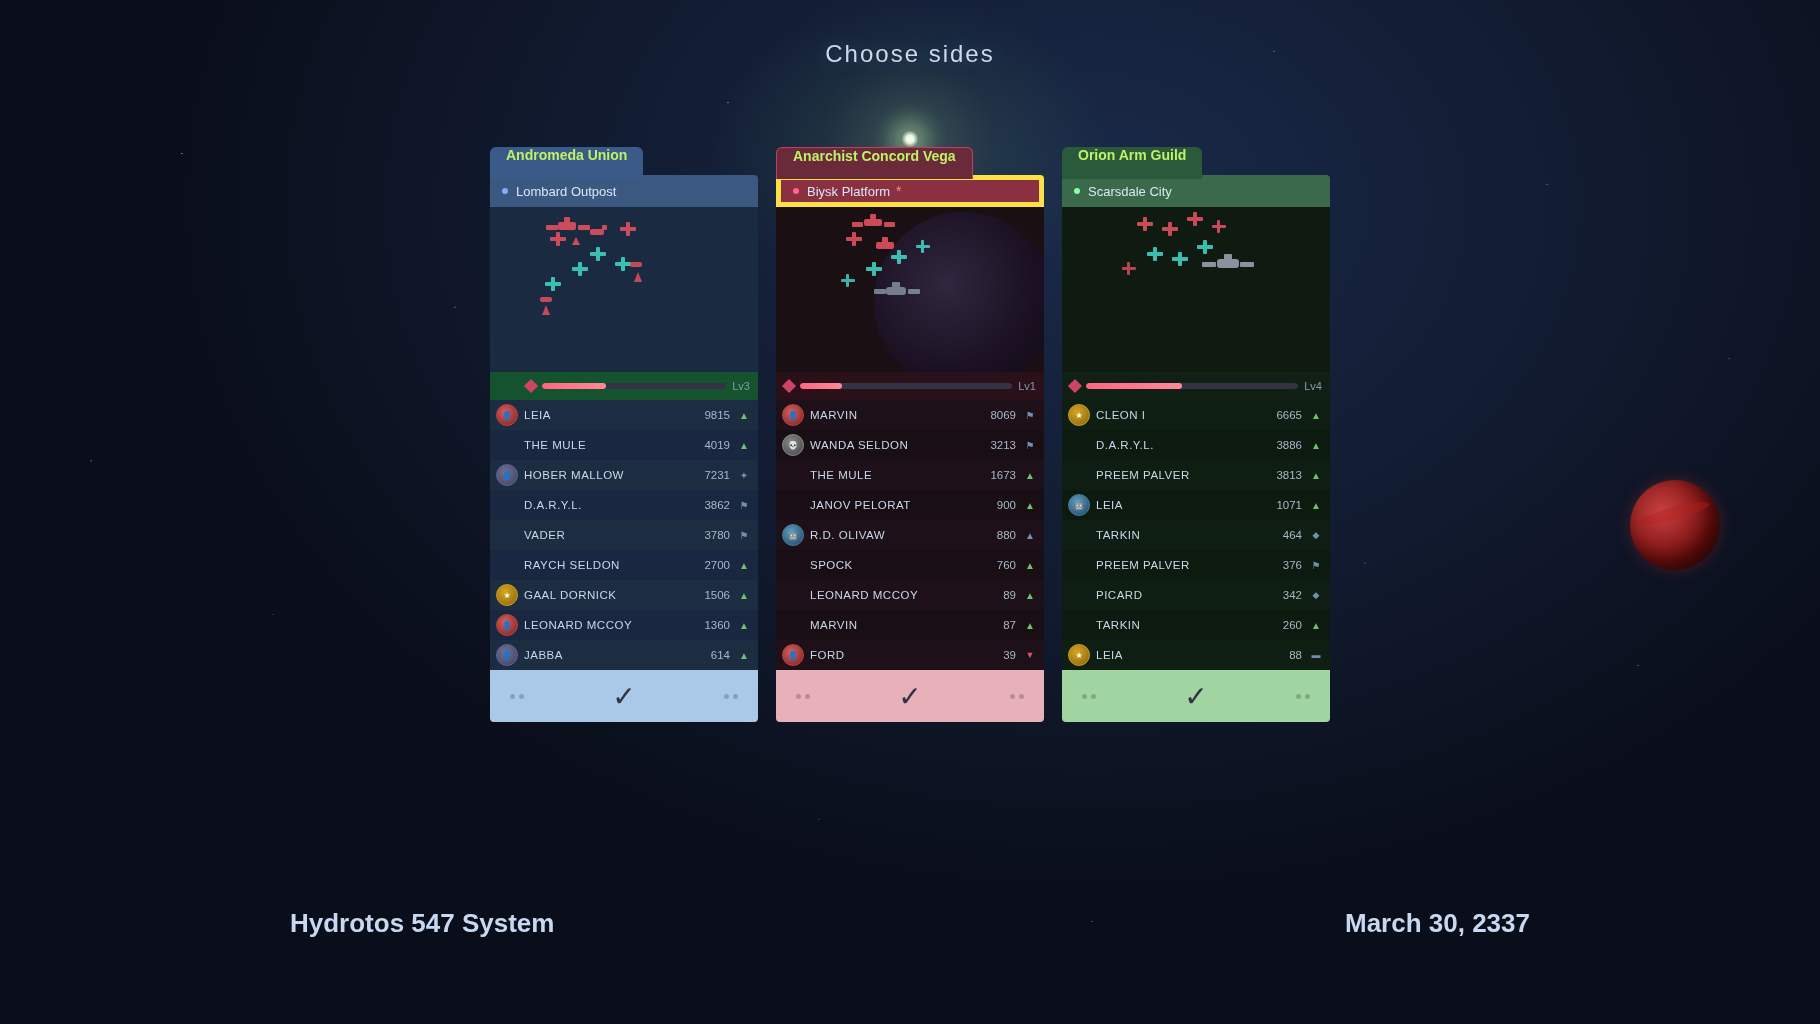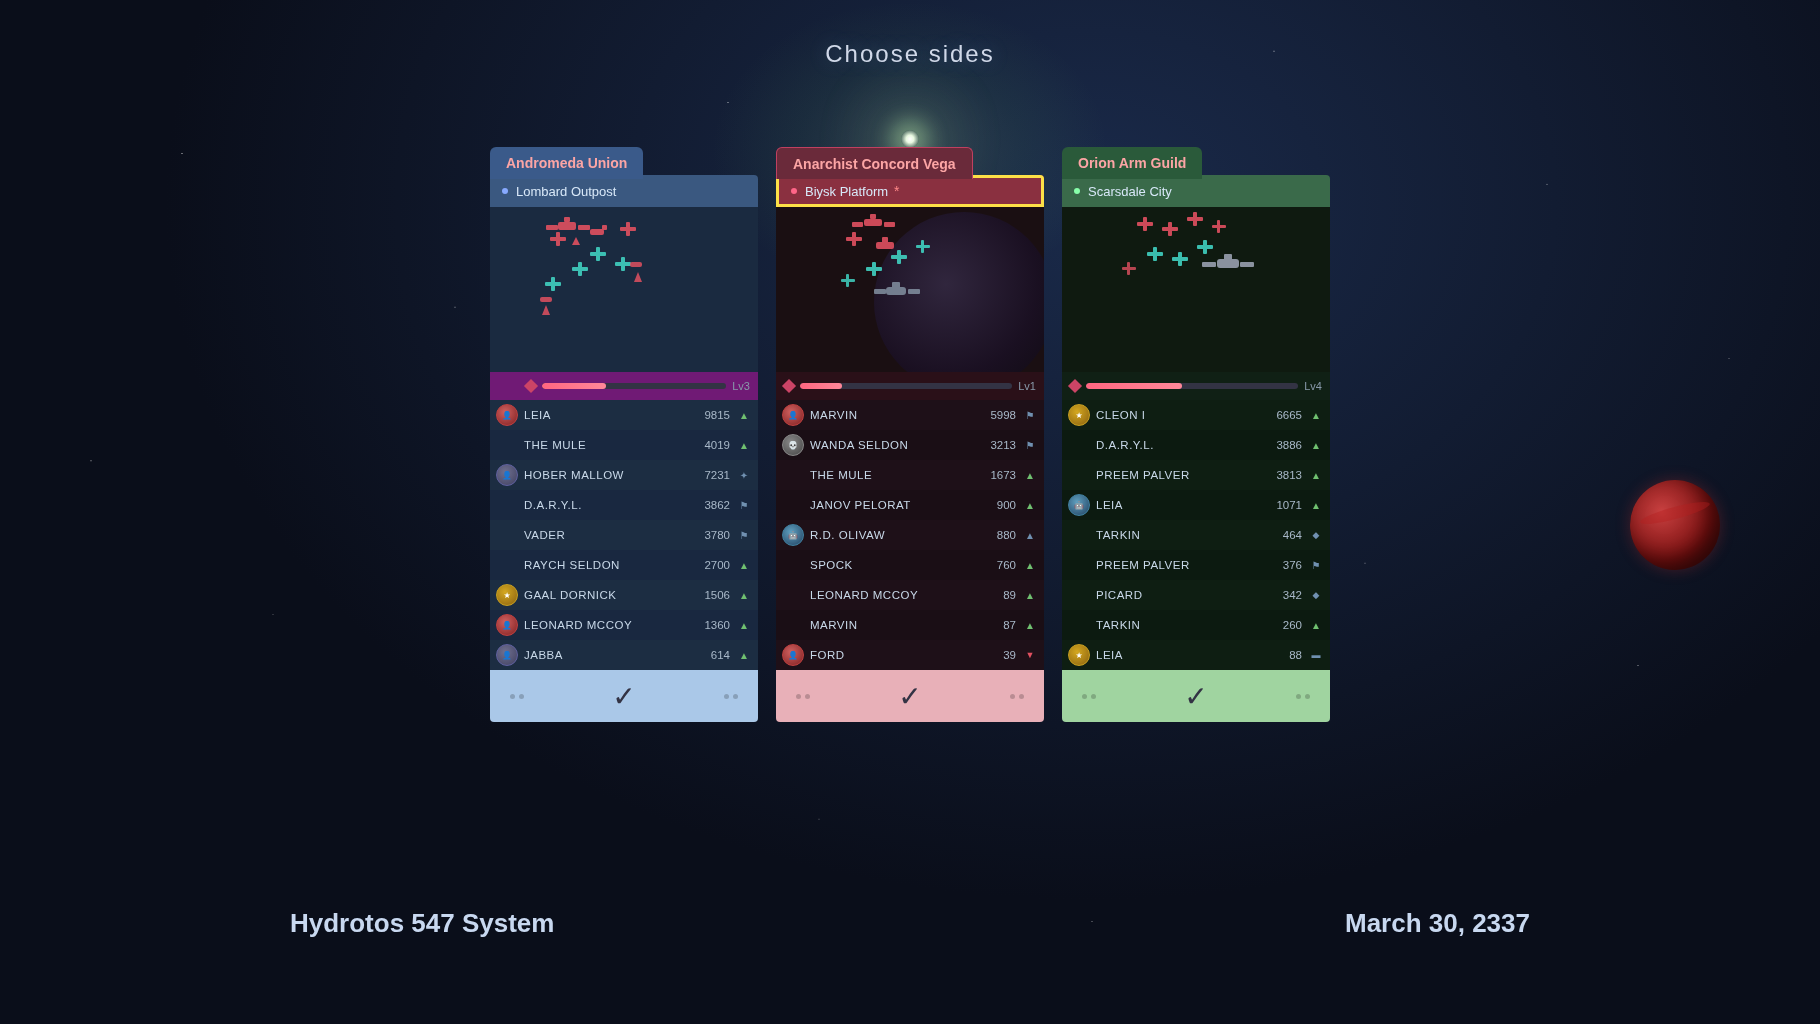--- a/index.html
+++ b/index.html
@@ -141,24 +141,24 @@
     }
 
     
     .card-tab {
       position: absolute;
       top: -28px;
       left: 0;
       height: 32px;
       padding: 0 16px;
       display: flex;
-      align-items: center;
+      align-items: flex-start;
       font-size: 14px;
       font-weight: 600;
-      color: #fca5a5;
+      color: #bef264;
       border-radius: 6px 6px 0 0;
       z-index: 10;
     }
     .card-tab.blue { background: #3a5a8a; }
     .card-tab.red { background: #6a2a3a; border: 1px solid #c04060; border-bottom: none; }
     .card-tab.green { background: #2a5a3a; }
 
     
     .card-body {
       border-radius: 4px;
@@ -171,21 +171,21 @@
     .card-location {
       height: 32px;
       display: flex;
       align-items: center;
       padding: 0 12px;
       font-size: 13px;
       font-weight: 500;
       color: #d8e8f8;
     }
     .card-location.blue-loc { background: #3a5880; }
-    .card-location.red-loc { background: #8a3040; border: 3px solid #fde047; }
+    .card-location.red-loc { background: #8a3040; border: 5px solid #fde047; }
     .card-location.green-loc { background: #3a6a4a; }
     .loc-dot {
       display: inline-block;
       width: 6px;
       height: 6px;
       background: #88aaff;
       border-radius: 50%;
       margin-right: 8px;
     }
 
@@ -203,21 +203,21 @@
     .battle-map.green-map { background: #0f1a10; }
 
     
     .level-bar-row {
       display: flex;
       align-items: center;
       padding: 4px 8px;
       gap: 6px;
       height: 28px;
     }
-    .level-bar-row.blue-bar { background: #701a75; padding-left: 36px; }
+    .level-bar-row.blue-bar { background: #14532d; padding-left: 36px; }
     .level-bar-row.red-bar { background: #2a1018; }
     .level-bar-row.green-bar { background: #102015; }
 
     .diamond-icon {
       width: 10px;
       height: 10px;
       background: #cc4466;
       transform: rotate(45deg);
       flex-shrink: 0;
     }
@@ -530,21 +530,21 @@
         <div class="diamond-icon"></div>
         <div class="bar-track">
           <div class="bar-fill red-fill"></div>
         </div>
         <span class="level-label">Lv1</span>
       </div>
       <div class="roster-list">
         <div class="roster-row red-row">
           <div class="avatar-circle av-red">👤</div>
           <span class="roster-name">MARVIN</span>
-          <span class="roster-score">5998</span>
+          <span class="roster-score">8069</span>
           <span class="roster-icon icon-flag">⚑</span>
         </div>
         <div class="roster-row red-row">
           <div class="avatar-circle av-skull">💀</div>
           <span class="roster-name">WANDA SELDON</span>
           <span class="roster-score">3213</span>
           <span class="roster-icon icon-flag">⚑</span>
         </div>
         <div class="roster-row red-row">
           <div class="avatar-circle av-empty"></div>

